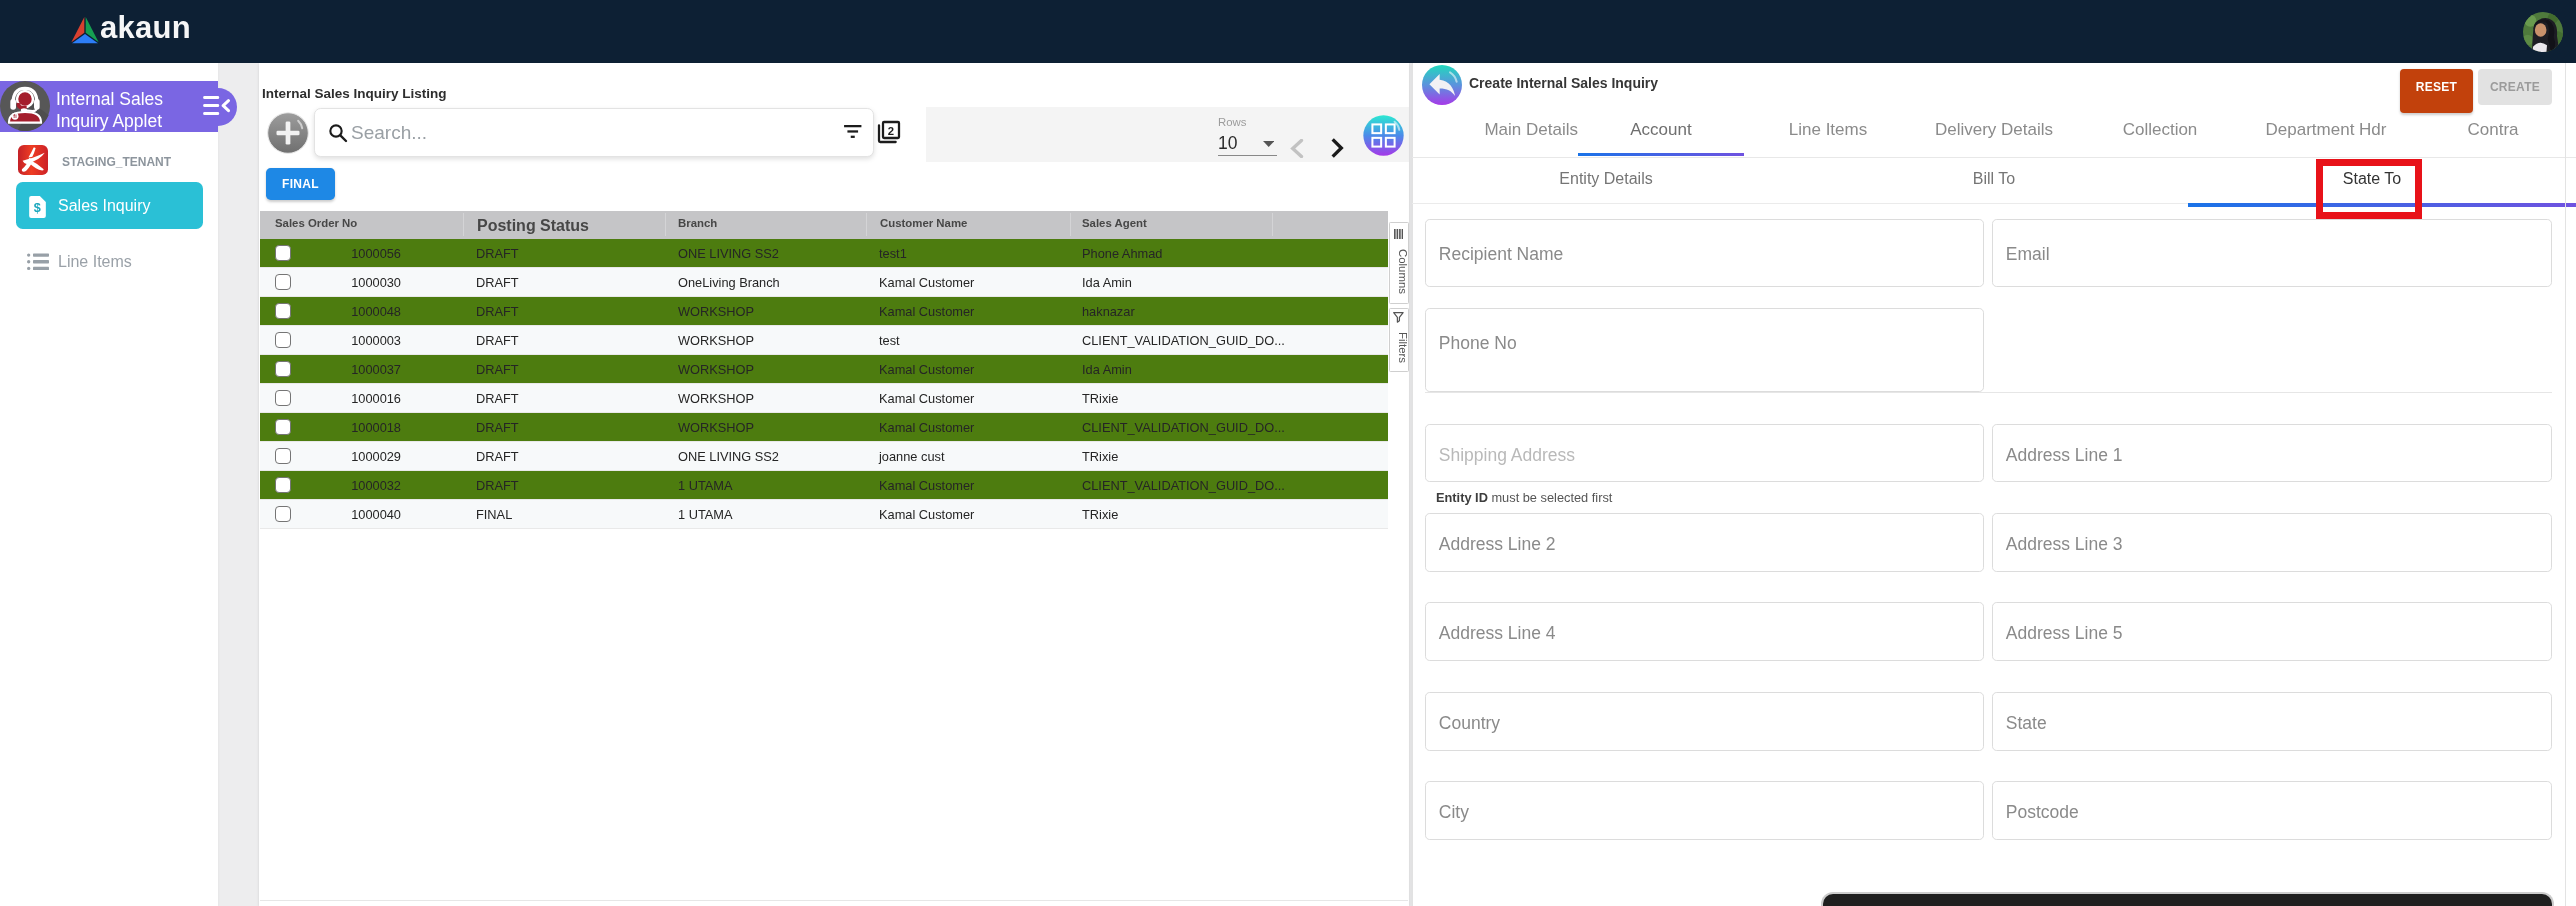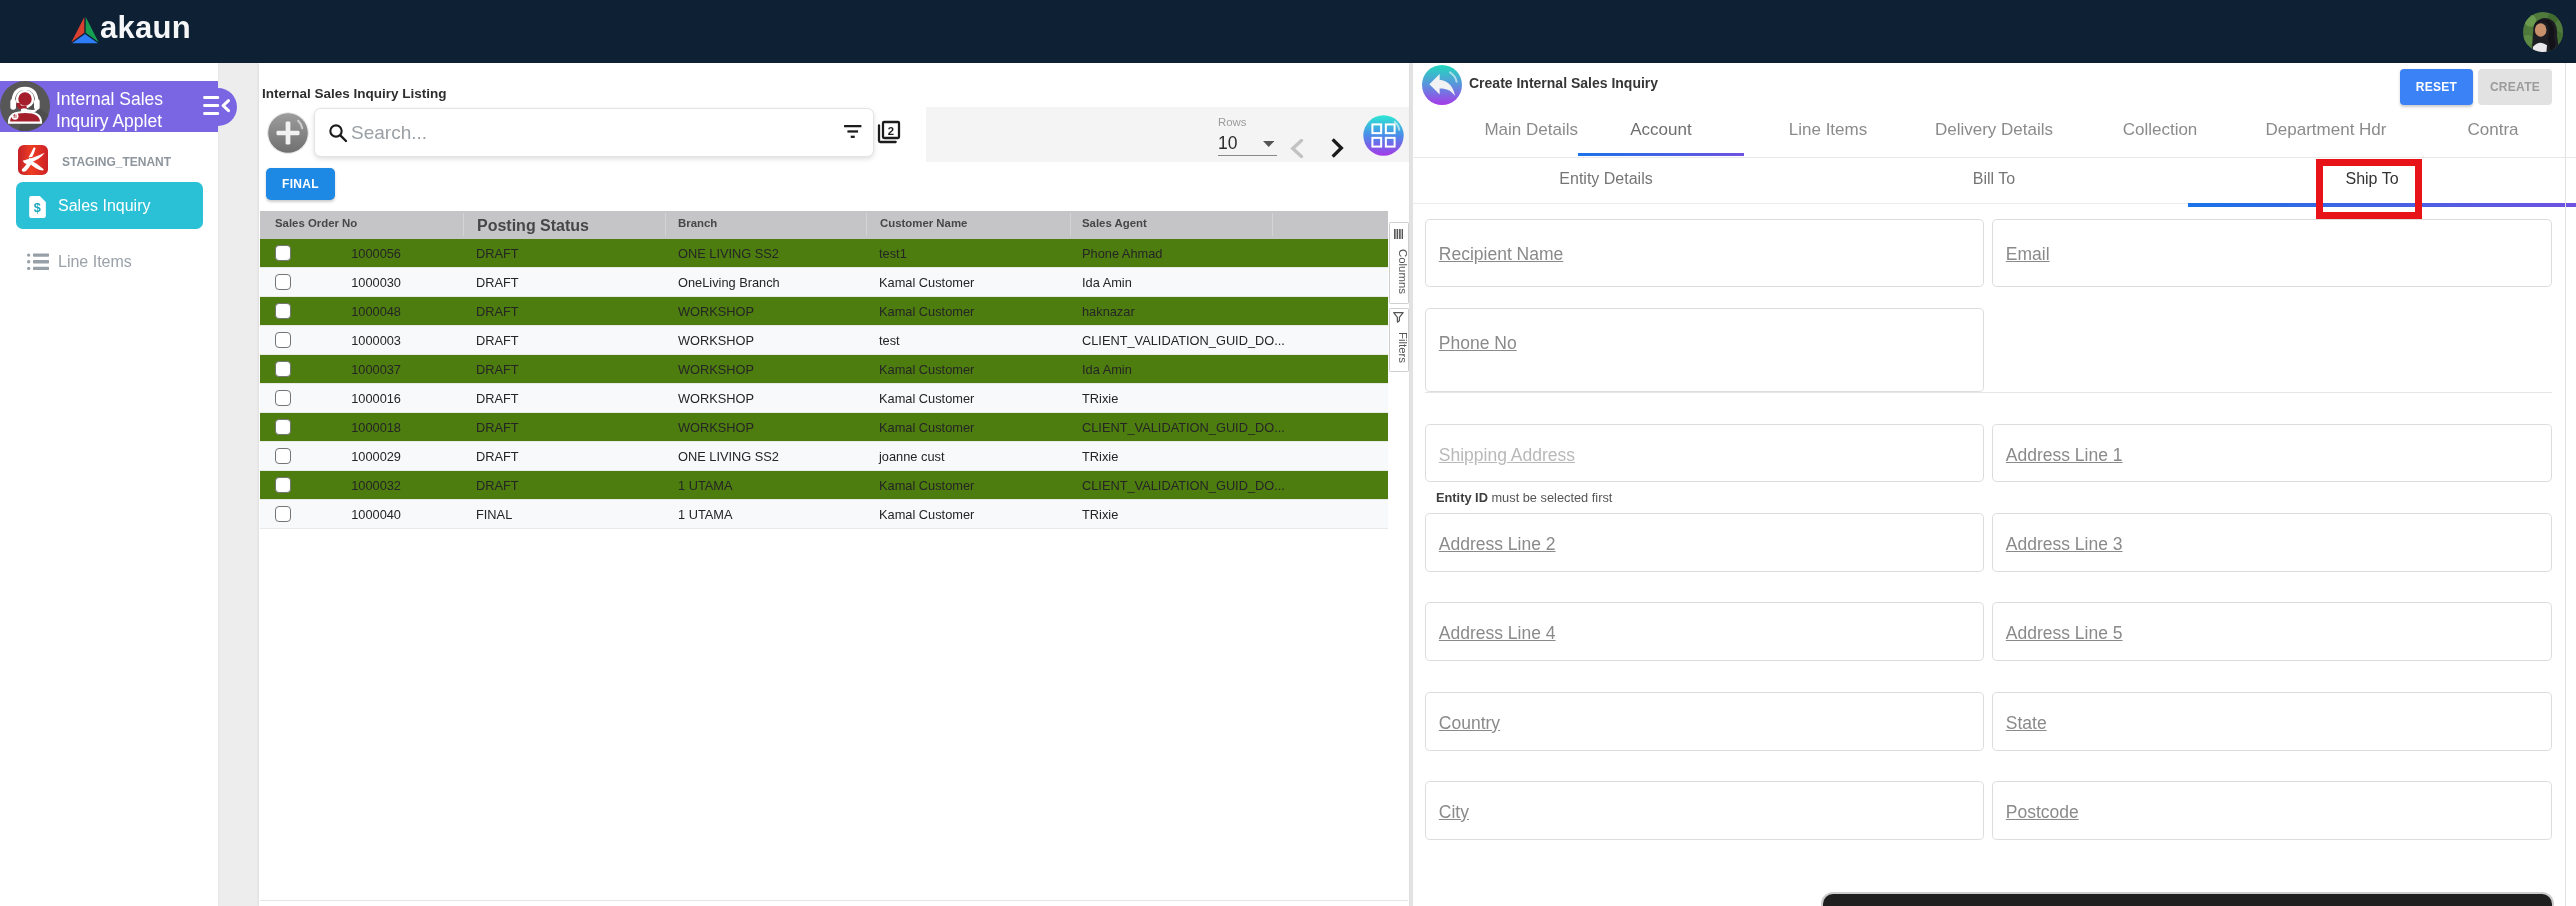--- a/index.html
+++ b/index.html
@@ -13,21 +13,21 @@
   
   #sidebar { left:0; top:63px; width:218px; height:844px; background:#fff; box-shadow:1.3px 0 2.7px rgba(0,0,0,0.06); }
 
   
   #listing { left:259px; top:63px; width:1150px; height:844px; background:#fff; box-shadow:0 0.7px 2.7px rgba(0,0,0,0.12); }
 
   
   #create { left:1412px; top:63px; width:1164px; height:844px; background:#fff; border-left:0.7px solid #e2e2e2; box-shadow:-1.3px 0 3.4px rgba(0,0,0,0.07); }
 
   .field { position:absolute; border:0.7px solid #dcdcdc; border-radius:4.7px; background:#fff; }
-  .ph { position:absolute; left:12.8px; color:#8a8a8a; font-size:17.5px;text-decoration:underline; }
+  .ph { position:absolute; left:12.8px; color:#8a8a8a; font-size:17.5px; }
 
   
   .row { position:relative; height:29px; border-bottom:0.7px solid #e9e9e9; background:#4d7c0f; font-size:12.8px; color:#252525; }
   .row.alt { background:#f7f9fa; }
   .row span { position:absolute; top:7.4px; white-space:nowrap; }
   .cb { left:15px; top:6px !important; width:16px; height:16px; border:1.3px solid #757575; border-radius:4px; background:#fff; }
   .c0 { left:36px; width:105px; text-align:right; }
   .c1 { left:216px; }
   .c2 { left:418px; }
   .c3 { left:619px; }
@@ -311,39 +311,39 @@
       <stop offset="0" stop-color="#21d8bd"></stop>
         <stop offset="0.5" stop-color="#5b93dd"></stop>
         <stop offset="1" stop-color="#a63ae8"></stop>
       </linearGradient>
     </defs>
     <circle cx="30" cy="30" r="30" fill="url(#backg)"></circle>
     <path d="M26.5 22.3 L26.5 13.5 L11.1 28.9 L26.5 44.3 L26.5 35.3 C37.5 35.3 44.2 38.8 49.7 46.5 C47.5 35.5 41.9 24.5 26.5 22.3 Z" fill="#f2f1f4"></path>
     <path d="M42 11 Q50 16 52 25" fill="none" stroke="rgba(255,255,255,0.55)" stroke-width="3" stroke-linecap="round"></path>
   </svg>
   <div class="abs" style="left:1469px;top:75px;font-size:14px;font-weight:bold;color:#363636;">Create Internal Sales Inquiry</div>
-  <div class="abs" style="left:2400px;top:69px;width:73px;height:36px;background:#3b82f6;border-radius:4px;box-shadow:0 1.3px 2.7px rgba(0,0,0,0.2);text-align:center;line-height:36px;font-size:12px;font-weight:bold;color:#fff;letter-spacing:0.3px;">RESET</div>
+  <div class="abs" style="left:2400px;top:69px;width:73px;height:44px;background:#c2410c;border-radius:4px;box-shadow:0 1.3px 2.7px rgba(0,0,0,0.2);text-align:center;line-height:36px;font-size:12px;font-weight:bold;color:#fff;letter-spacing:0.3px;">RESET</div>
   <div class="abs" style="left:2478px;top:69px;width:74px;height:36px;background:#e2e2e2;border-radius:4px;text-align:center;line-height:36px;font-size:12px;font-weight:bold;color:#9b9b9b;letter-spacing:0.3px;">CREATE</div>
 
   <div class="abs" style="left:1412px;top:120px;width:1164px;font-size:17px;color:#8b8b8b;">
     <span class="abs" style="left:0;width:166px;text-align:right;">Main Details</span>
     <span class="abs" style="left:166px;width:166px;text-align:center;color:#6f6f6f;">Account</span>
     <span class="abs" style="left:333px;width:166px;text-align:center;">Line Items</span>
     <span class="abs" style="left:499px;width:166px;text-align:center;">Delivery Details</span>
     <span class="abs" style="left:665px;width:166px;text-align:center;">Collection</span>
     <span class="abs" style="left:831px;width:166px;text-align:center;">Department Hdr</span>
     <span class="abs" style="left:998px;width:166px;text-align:center;">Contra</span>
   </div>
   <div class="abs" style="left:1412px;top:157px;width:1164px;height:0.7px;background:#e8e8e8;"></div>
   <div class="abs" style="left:1578px;top:153px;width:166px;height:3.4px;background:linear-gradient(90deg,#1a73e8,#6f52e0);"></div>
 
   <div class="abs" style="left:1412px;top:170px;width:1164px;font-size:16px;color:#757575;">
     <span class="abs" style="left:0;width:388px;text-align:center;">Entity Details</span>
     <span class="abs" style="left:388px;width:388px;text-align:center;">Bill To</span>
-    <span class="abs" style="left:766px;width:388px;text-align:center;color:#333;">Ship To</span>
+    <span class="abs" style="left:766px;width:388px;text-align:center;color:#333;">State To</span>
   </div>
   <div class="abs" style="left:1412px;top:203px;width:1164px;height:0.7px;background:#ebebeb;"></div>
   <div class="abs" style="left:2188px;top:203px;width:388px;height:4px;background:linear-gradient(90deg,#1a73e8,#6f52e0);"></div>
   <div class="abs" style="left:2316px;top:159px;width:106px;height:60px;border:7.4px solid #e81219;"></div>
 
   <div class="field" style="left:1425px;top:219px;width:559px;height:68px;">
     <span class="ph" style="top:24px;">Recipient Name</span>
   </div>
   <div class="field" style="left:1992px;top:219px;width:560px;height:68px;">
     <span class="ph" style="top:24px;">Email</span>

